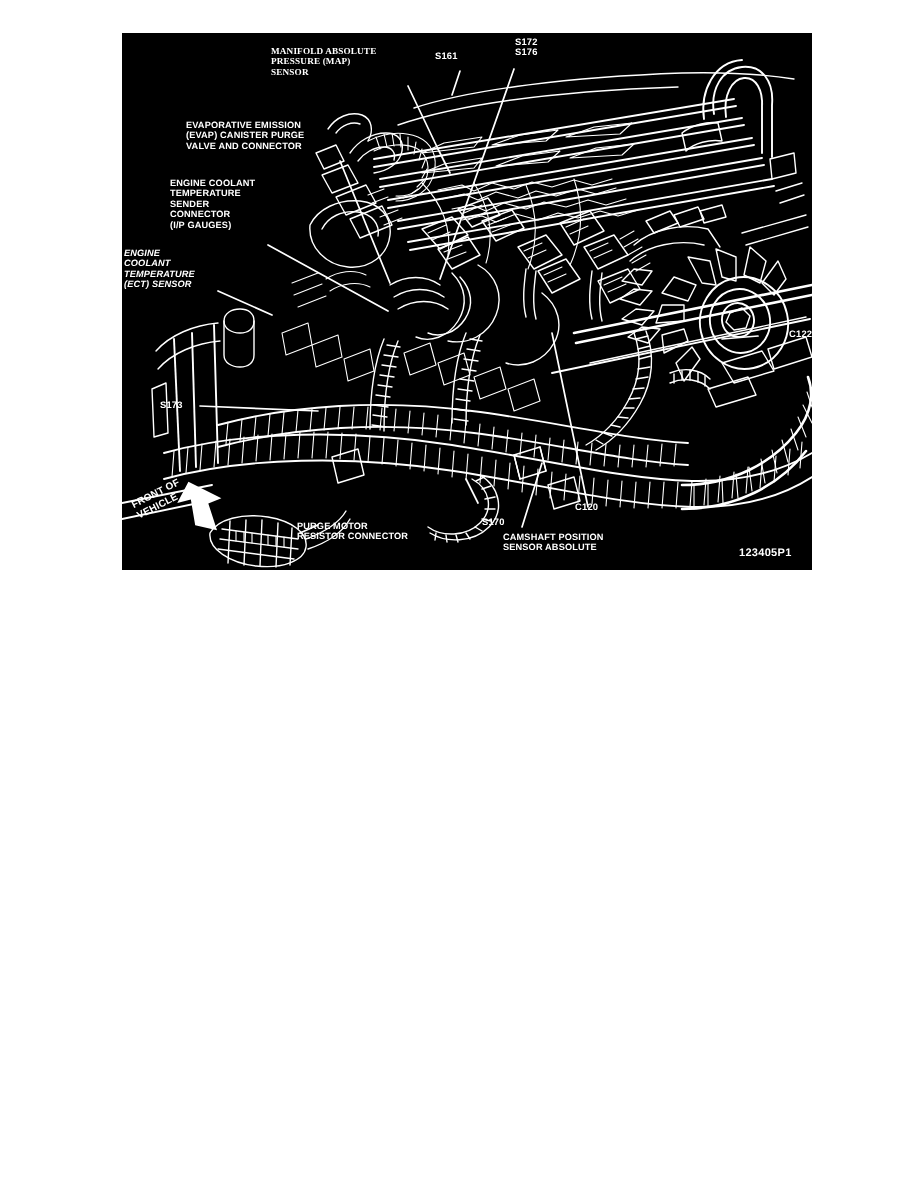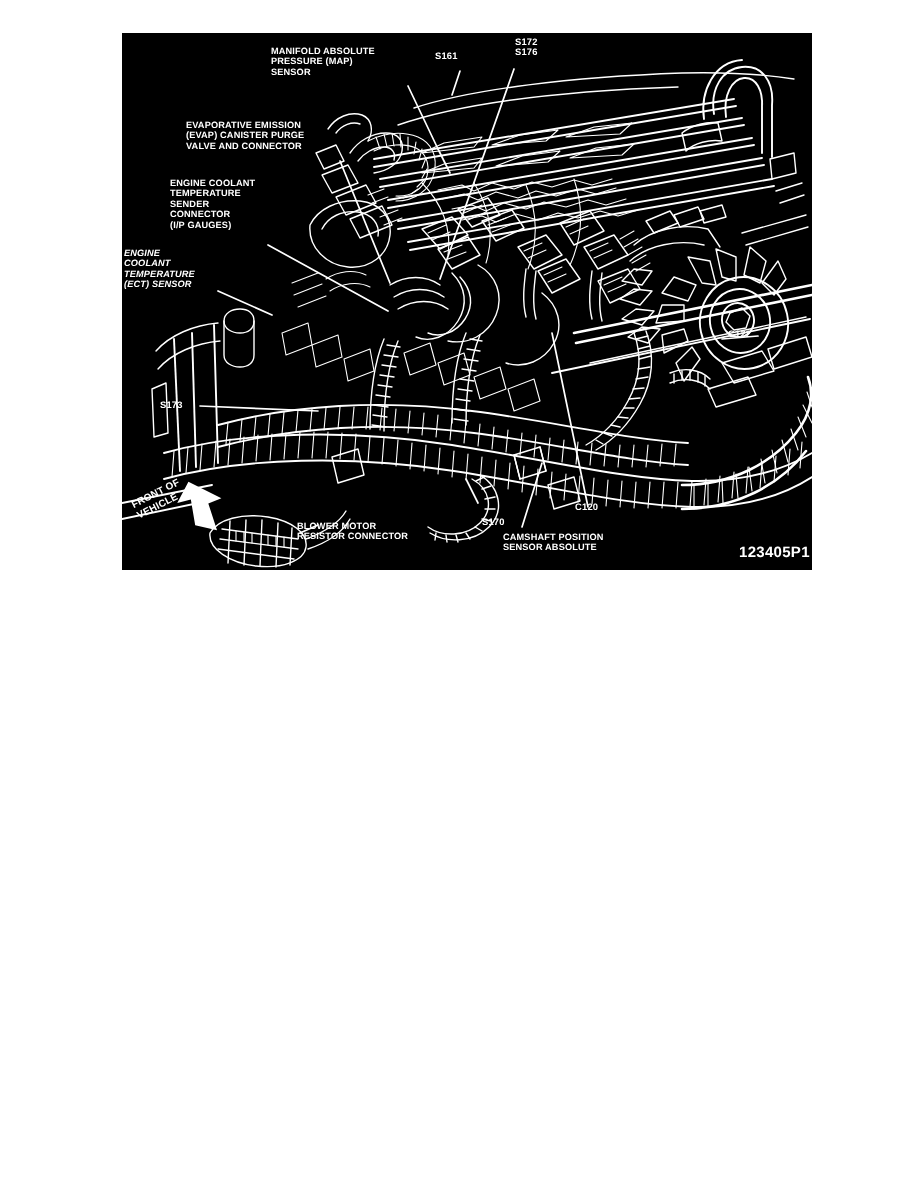--- a/index.html
+++ b/index.html
@@ -53,21 +53,21 @@
     font-size: 9.4px;
     letter-spacing: 0.2px;
   }
   .lbl-front {
     font-size: 10px;
     line-height: 11.5px;
     transform: rotate(-27deg);
     transform-origin: left top;
   }
   .lbl-partno {
-    font-size: 15px;
+    font-size: 11px;
     letter-spacing: 0.3px;
   }
 </style>
 </head>
 <body>
 
 <div id="page">
 
   <div id="figure-panel">
 
@@ -467,21 +467,21 @@
 
       <line class="lead" x1="466" y1="474" x2="430" y2="300"></line>
 
       <line class="lead" x1="400" y1="494" x2="420" y2="430"></line>
 
       <line class="lead" x1="178" y1="500" x2="196" y2="492"></line>
 
       <path class="fillw" d="M72 446 L 100 470 L 86 472 L 88 500 L 68 490 L 70 464 L 56 464 Z" transform="rotate(-14 80 470)"></path>
     </svg>
 
-    <div class="lbl" style="left:149px; top:13px;">MANIFOLD ABSOLUTE
+    <div class="lbl" style="left:149px; top:13px;font-family:Liberation Serif, serif;">MANIFOLD ABSOLUTE
 PRESSURE (MAP)
 SENSOR</div>
 
     <div class="lbl lbl-code" style="left:313px; top:18px;">S161</div>
 
     <div class="lbl lbl-code" style="left:383px; top:4px;margin-left:10px;">S172
 S176</div>
 
     <div class="lbl" style="left:64px; top:87px;">EVAPORATIVE EMISSION
 (EVAP) CANISTER PURGE
@@ -491,29 +491,29 @@
 TEMPERATURE
 SENDER
 CONNECTOR
 (I/P GAUGES)</div>
 
     <div class="lbl" style="left:2px; top:215px;font-style:italic;">ENGINE
 COOLANT
 TEMPERATURE
 (ECT) SENSOR</div>
 
-    <div class="lbl lbl-code" style="left:606px; top:296px;">C122</div>
+    <div class="lbl lbl-code" style="left:622px; top:296px;padding-left:45px;">C122</div>
 
     <div class="lbl lbl-code" style="left:38px; top:367px;">S173</div>
 
     <div class="lbl lbl-code" style="left:336px; top:484px;padding-left:24px;">S170</div>
 
     <div class="lbl lbl-code" style="left:453px; top:469px;">C120</div>
 
-    <div class="lbl" style="left:175px; top:488px;">BLOWER MOTOR
+    <div class="lbl" style="left:175px; top:488px;">PURGE MOTOR
 RESISTOR CONNECTOR</div>
 
     <div class="lbl" style="left:381px; top:499px;">CAMSHAFT POSITION
 SENSOR ABSOLUTE</div>
 
     <div class="lbl lbl-front" style="left:8px; top:468px;">FRONT OF
 VEHICLE</div>
 
     <div class="lbl lbl-partno" style="left:617px; top:515px;">123405P1</div>
 

